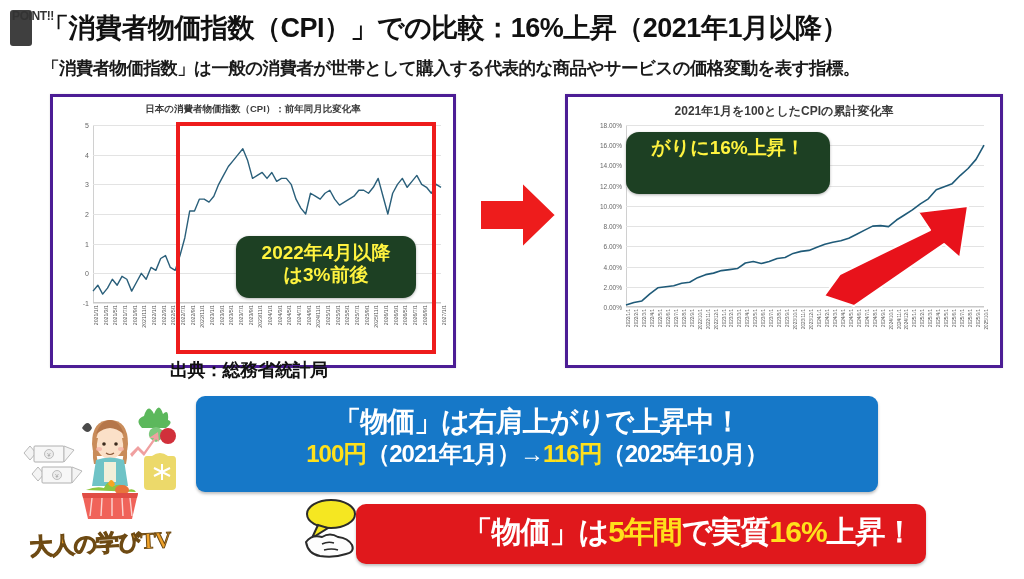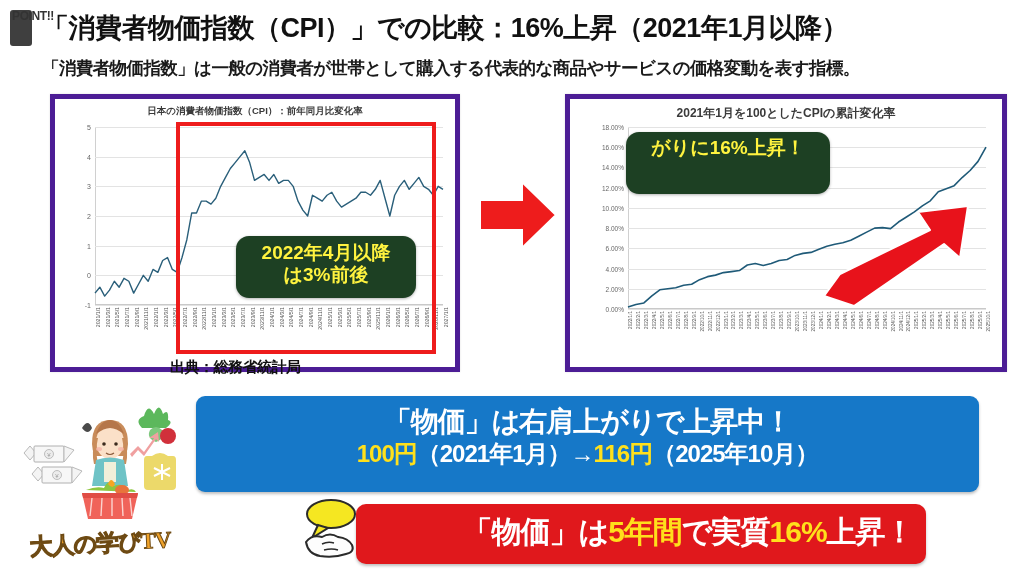--- a/index.html
+++ b/index.html
@@ -14,21 +14,21 @@
   
   .title-bar{position:absolute;left:10px;top:8px;width:1004px;height:40px;}
   .title-mark{position:absolute;left:0;top:2px;width:22px;height:36px;
     background:#3f3f3f;border-radius:3px 3px 3px 3px;}
   .title-text{position:absolute;left:32px;top:0;font-size:27px;font-weight:bold;
     color:#111;white-space:nowrap;letter-spacing:-0.5px;line-height:40px;}
   .subtitle{position:absolute;left:42px;top:56px;width:975px;font-size:17.5px;
     font-weight:bold;color:#1a1a1a;white-space:nowrap;letter-spacing:-0.6px;}
 
   
-  .panel{position:absolute;background:#fff;border:5px solid #4c1d95;
+  .panel{position:absolute;background:#fff;border:3px solid #4c1d95;
     box-shadow:0 0 2px rgba(0,0,0,.12);}
   #panel-left{left:50px;top:94px;width:400px;height:268px;}
   #panel-right{left:565px;top:94px;width:432px;height:268px;}
 
   .chart-title{position:absolute;left:0;right:0;top:6px;text-align:center;
     font-size:9.5px;font-weight:bold;color:#3a3a3a;}
   #panel-right .chart-title{font-size:12px;}
 
   .plot{position:absolute;overflow:visible;}
   #plot-left{left:40px;top:28px;width:348px;height:178px;}
@@ -61,34 +61,34 @@
     padding-top:5px;box-sizing:border-box;}
   .hl{color:#fff33f;}
 
   
   #mid-arrow{position:absolute;left:478px;top:178px;width:80px;height:74px;}
 
   
   #big-arrow{position:absolute;left:818px;top:200px;width:160px;height:110px;}
 
   
-  #source{position:absolute;left:170px;top:358px;font-size:15px;font-weight:bold;
+  #source{position:absolute;left:170px;top:358px;font-size:18px;font-weight:bold;
     color:#111;letter-spacing:-0.5px;}
 
   
   #illus{position:absolute;left:12px;top:398px;width:190px;height:130px;}
   #logo{position:absolute;left:14px;top:528px;width:172px;height:40px;}
   #logo-text{position:absolute;left:0;top:0;width:100%;text-align:center;
     font-family:"Liberation Serif","DejaVu Serif",serif;
     font-size:23px;font-weight:bold;color:#f0a22a;
     -webkit-text-stroke:1px #6d4a14;letter-spacing:-1px;
     transform:rotate(-3deg);}
 
   
-  #blue-banner{position:absolute;left:196px;top:396px;width:783px;height:96px;
+  #blue-banner{position:absolute;left:196px;top:396px;width:682px;height:96px;
     background:#1678c8;border-radius:9px;box-shadow:0 2px 3px rgba(0,0,0,.25);}
   .bb-line{position:absolute;left:0;width:100%;text-align:center;font-weight:bold;
     color:#ffffff;white-space:nowrap;letter-spacing:-1px;}
   #bb-line1{top:7px;font-size:28px;}
   #bb-line2{top:42px;font-size:24px;}
 
   #red-banner{position:absolute;left:356px;top:504px;width:570px;height:60px;
     background:#e0181c;border-radius:10px;box-shadow:0 2px 3px rgba(0,0,0,.25);}
   #rb-text{position:absolute;left:0;top:8px;width:100%;text-align:center;
     font-size:30px;font-weight:bold;color:#fff;white-space:nowrap;letter-spacing:-1px;margin-left:47px;}

